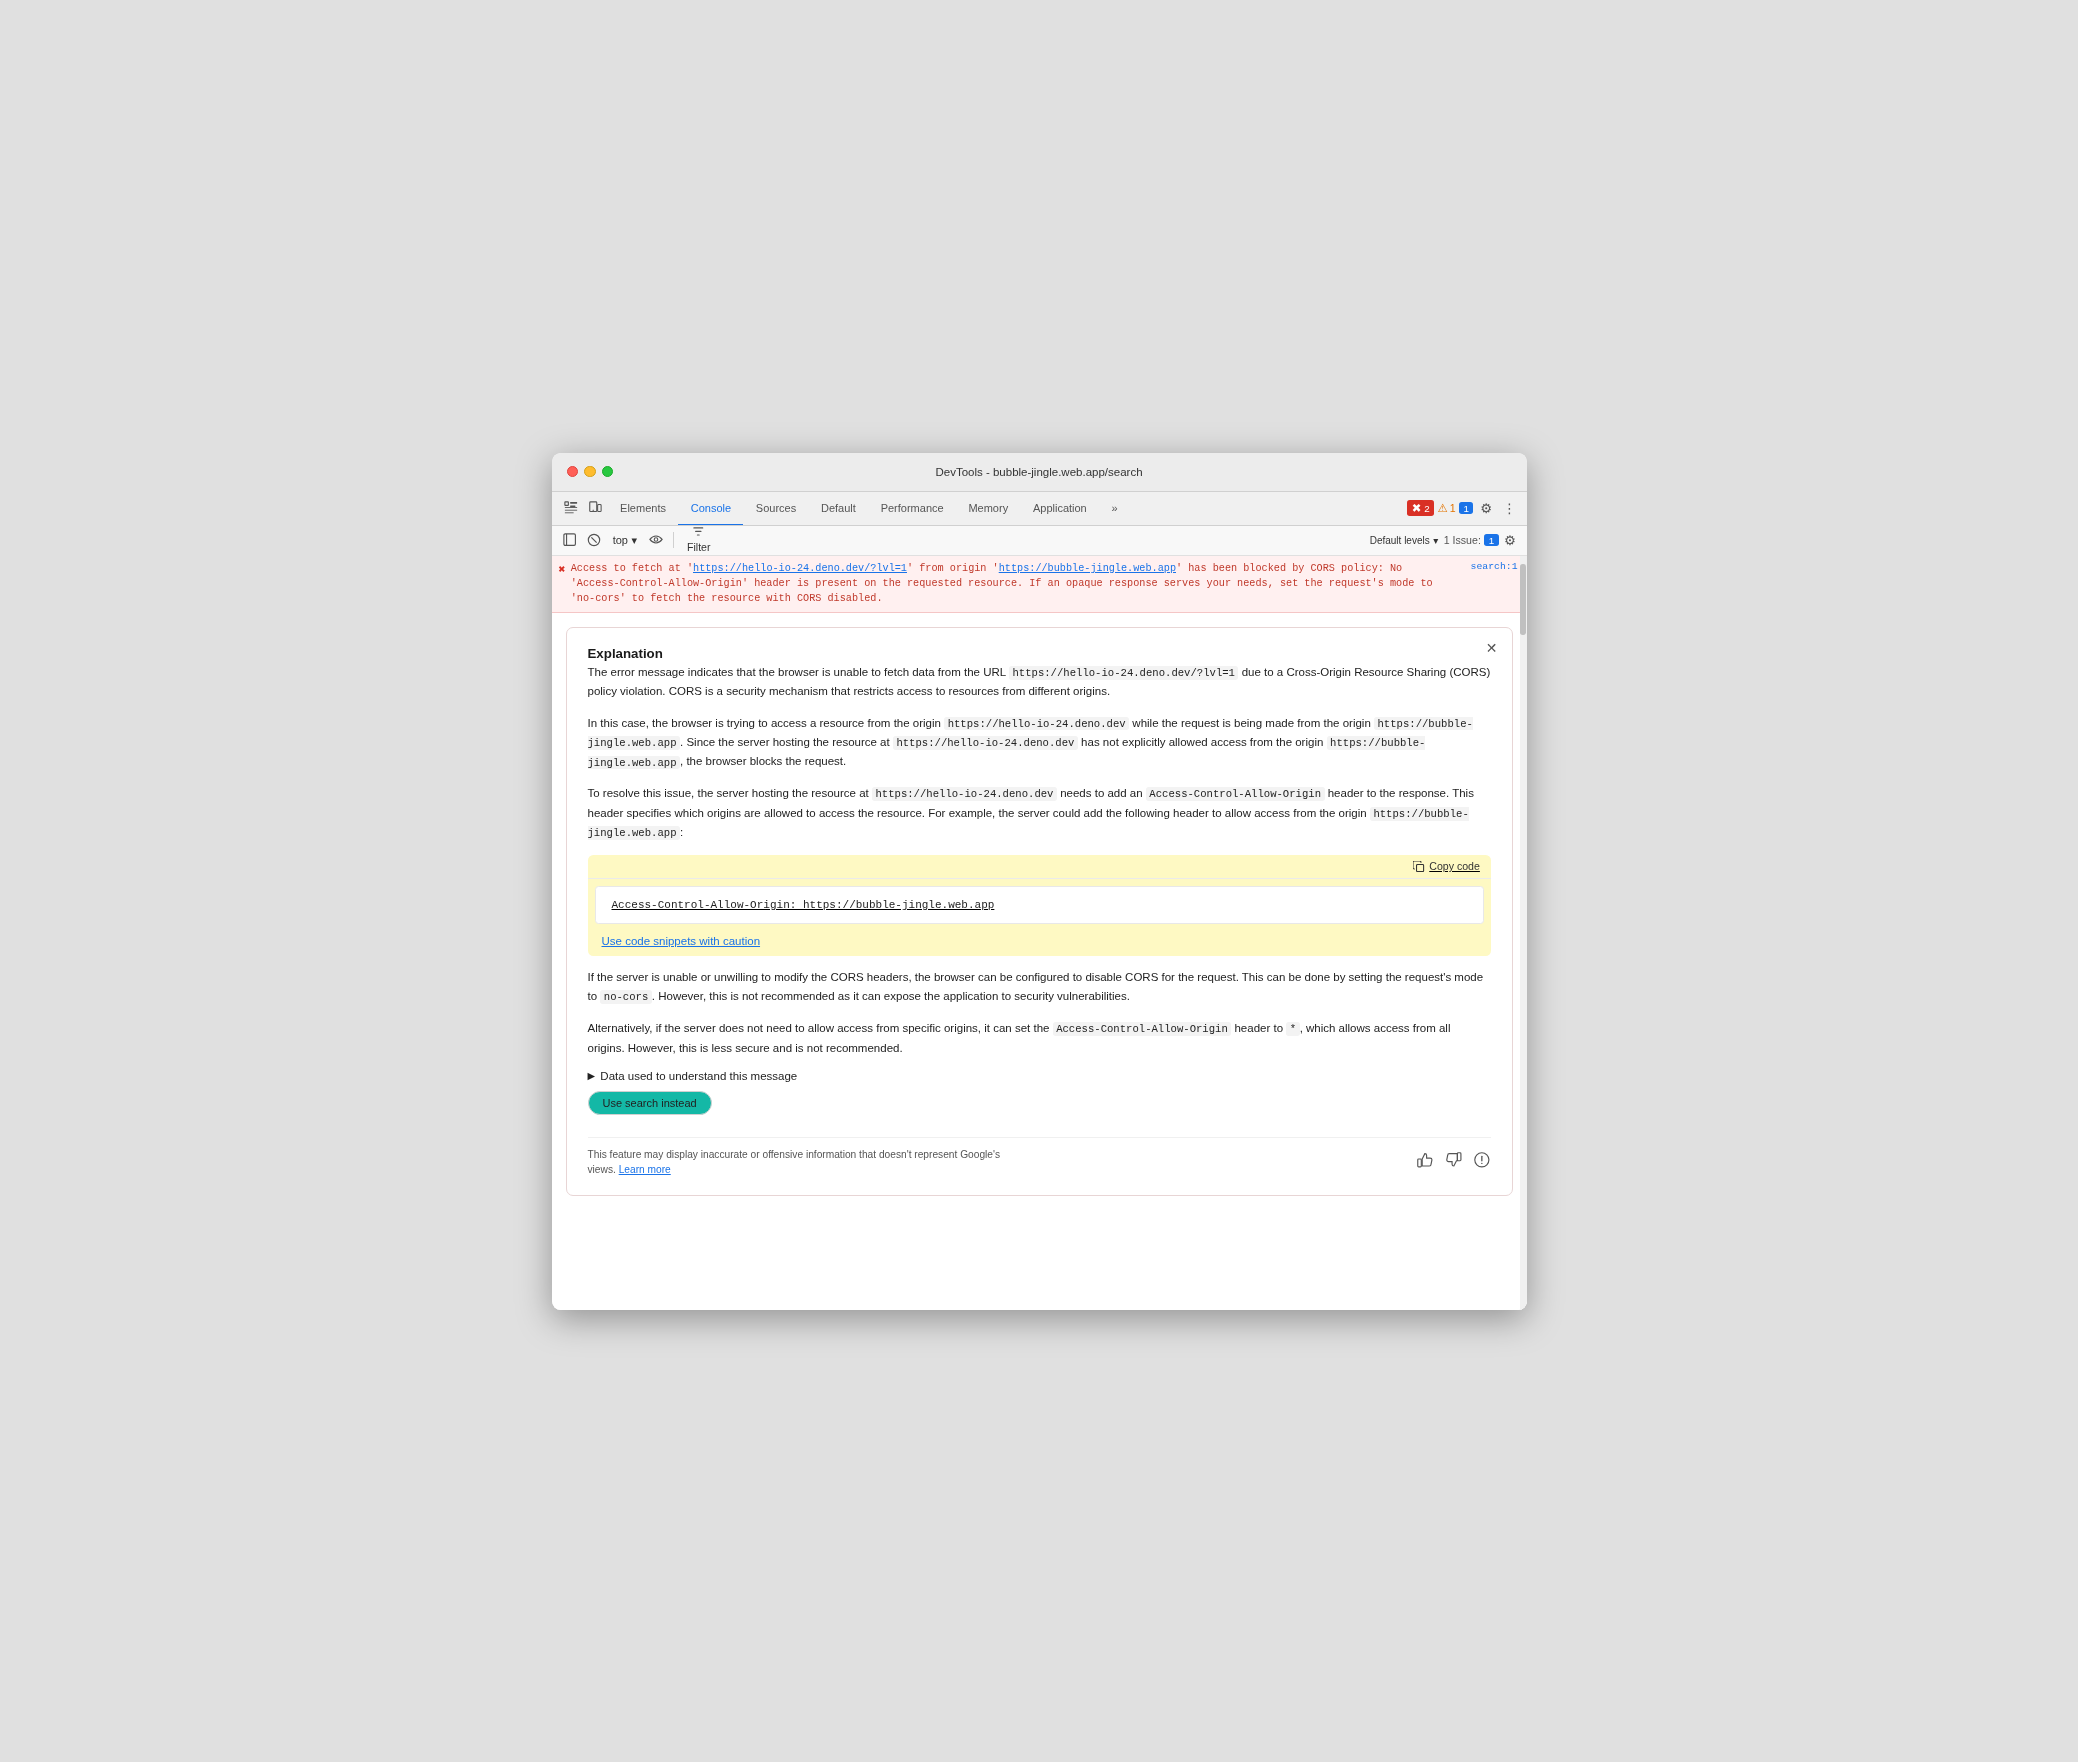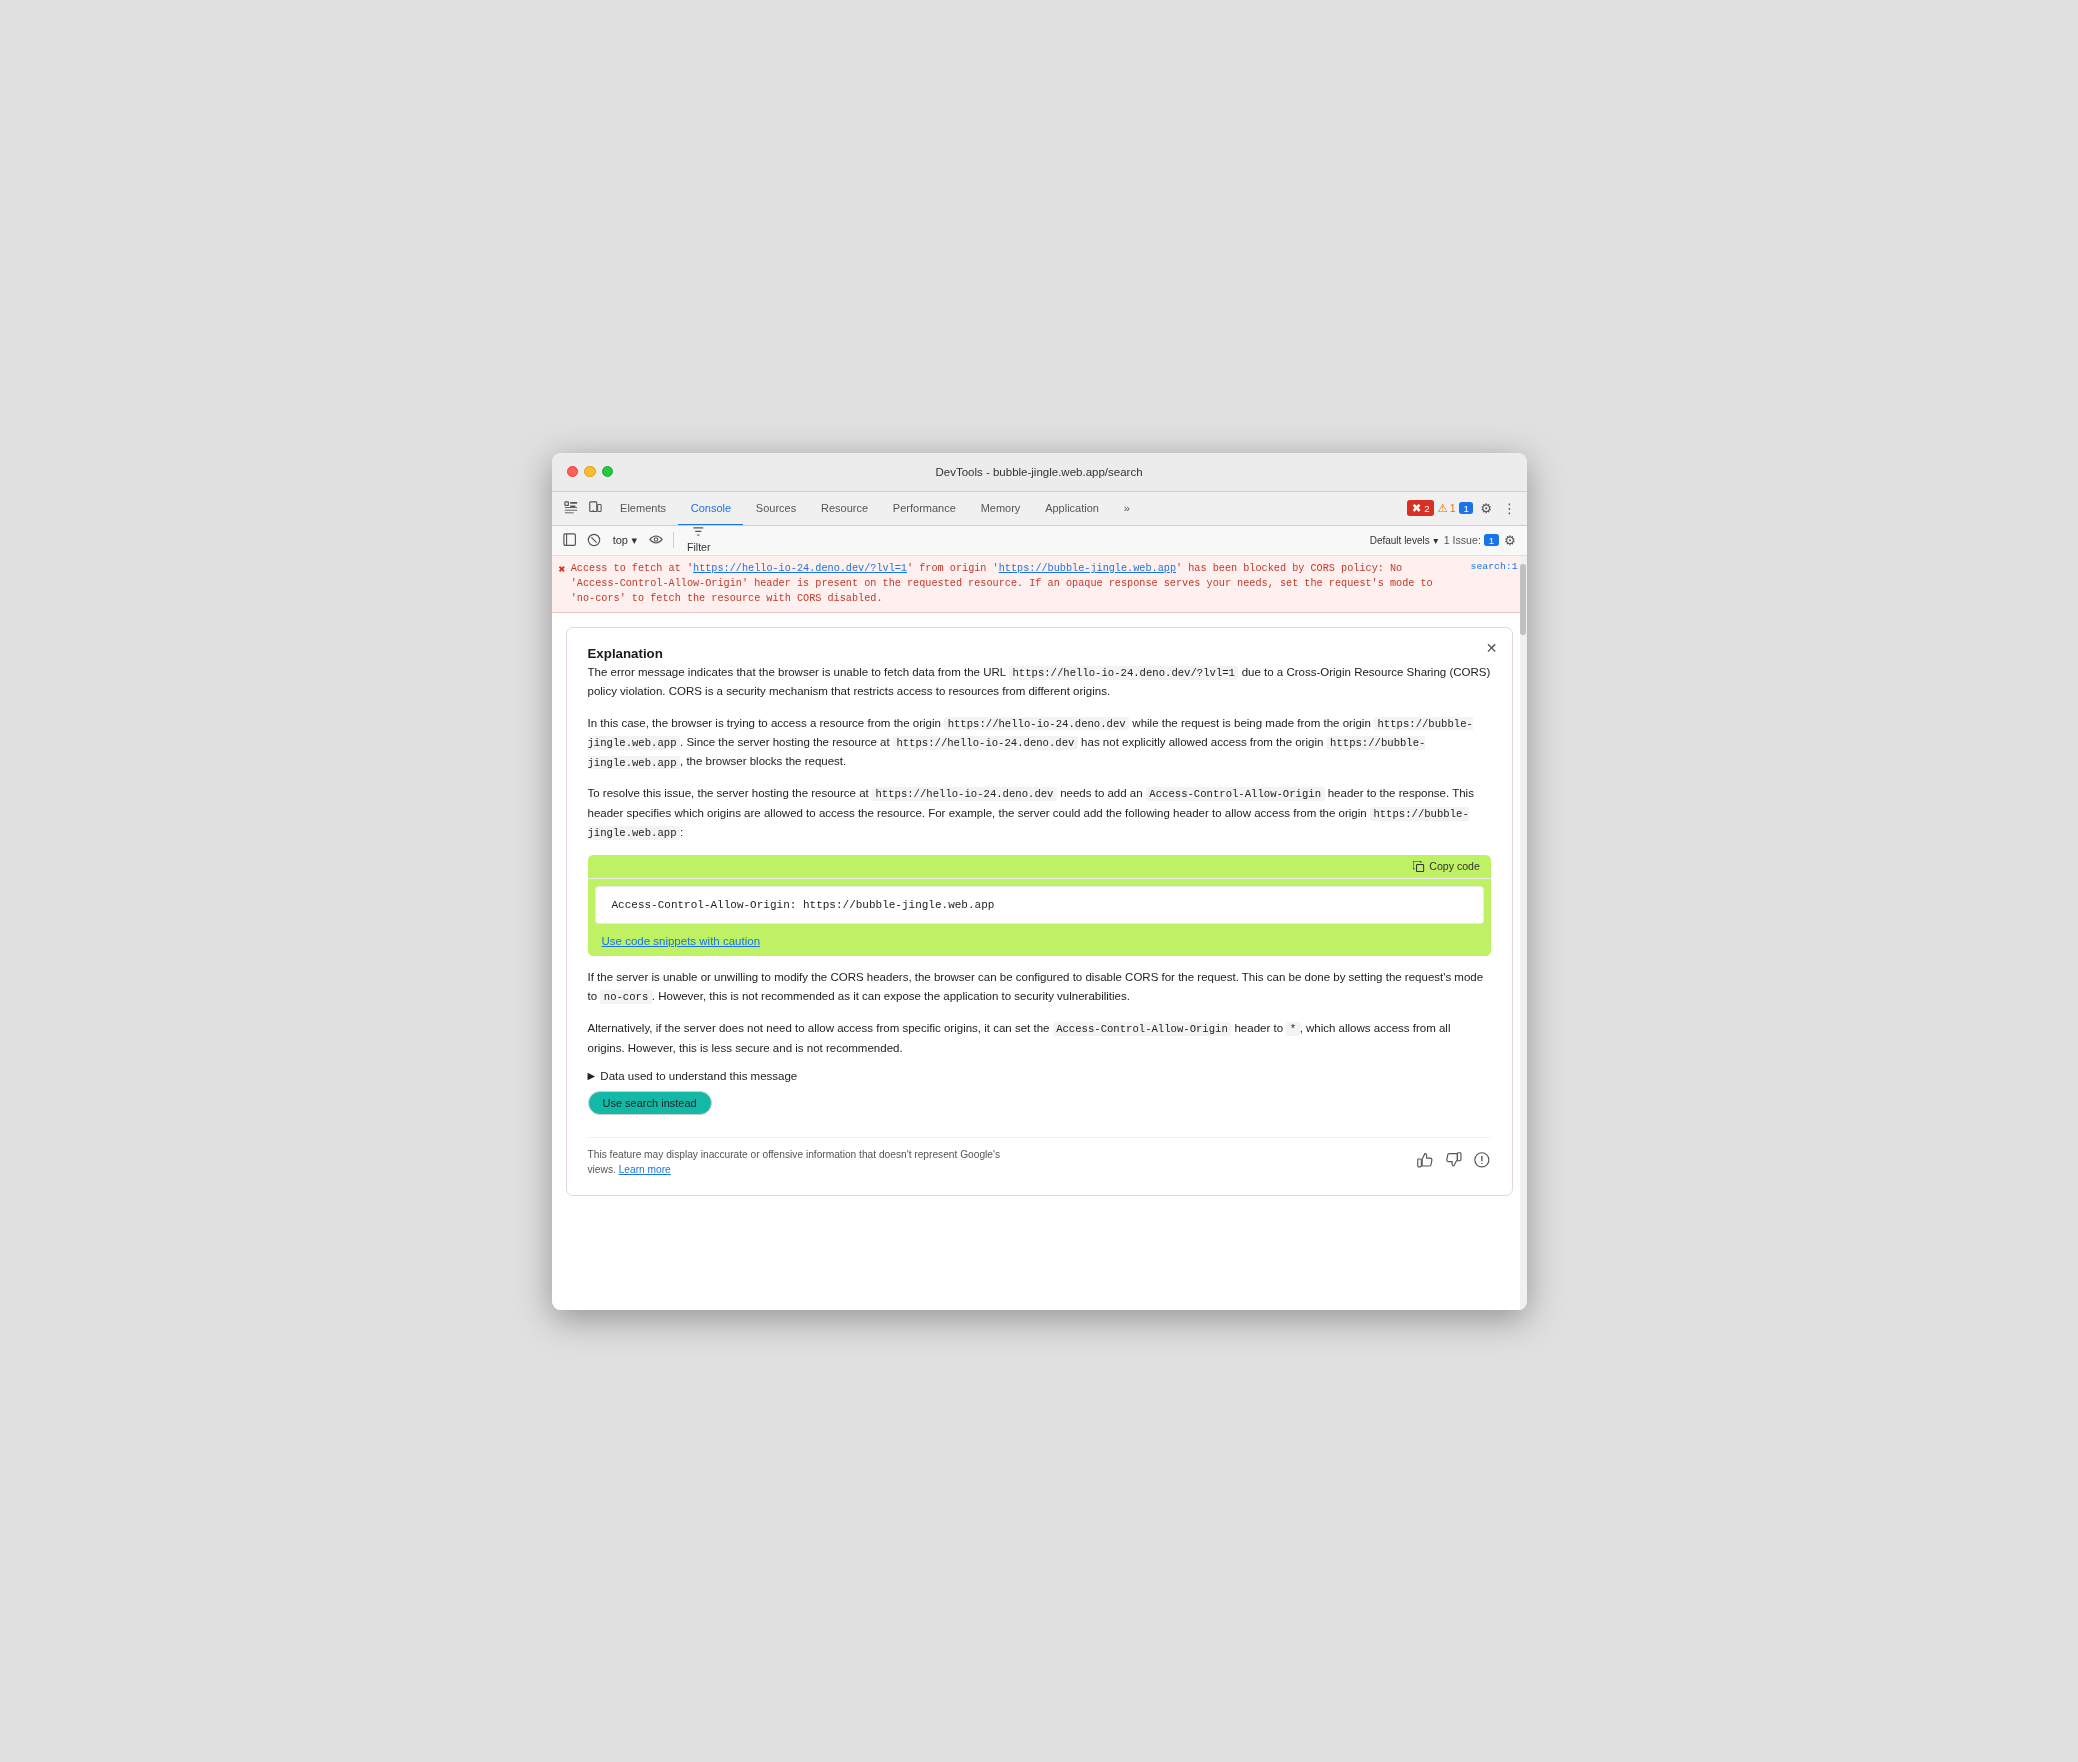--- a/index.html
+++ b/index.html
@@ -288,24 +288,25 @@
       margin-bottom: 12.4px;
     }
     .inline-code {
       font-family: 'Menlo', 'Monaco', 'Courier New', monospace;
       font-size: 10.6px;
       background: #f3f3f3;
       padding: 0.9px 3.5px;
       border-radius: 2.7px;
     }
     .code-block-container {
-      background: #bef264;
+      background: #fef9c3;
       border-radius: 5.3px;
       margin: 12.4px 0;
       overflow: hidden;
+      text-decoration: underline;
     }
     .code-block-toolbar {
       display: flex;
       justify-content: flex-end;
       padding: 5.3px 10.6px;
       border-bottom: 0.9px solid #ebebeb;
     }
     .copy-btn {
       background: none;
       border: none;
@@ -442,21 +443,21 @@
     <button class="tab-item">
       <span>Elements</span>
     </button>
     <button class="tab-item active">
       <span>Console</span>
     </button>
     <button class="tab-item">
       <span>Sources</span>
     </button>
     <button class="tab-item">
-      <span>Resource</span>
+      <span>Default</span>
     </button>
     <button class="tab-item">
       <span>Performance</span>
     </button>
     <button class="tab-item">
       <span>Memory</span>
     </button>
     <button class="tab-item">
       <span>Application</span>
     </button>

